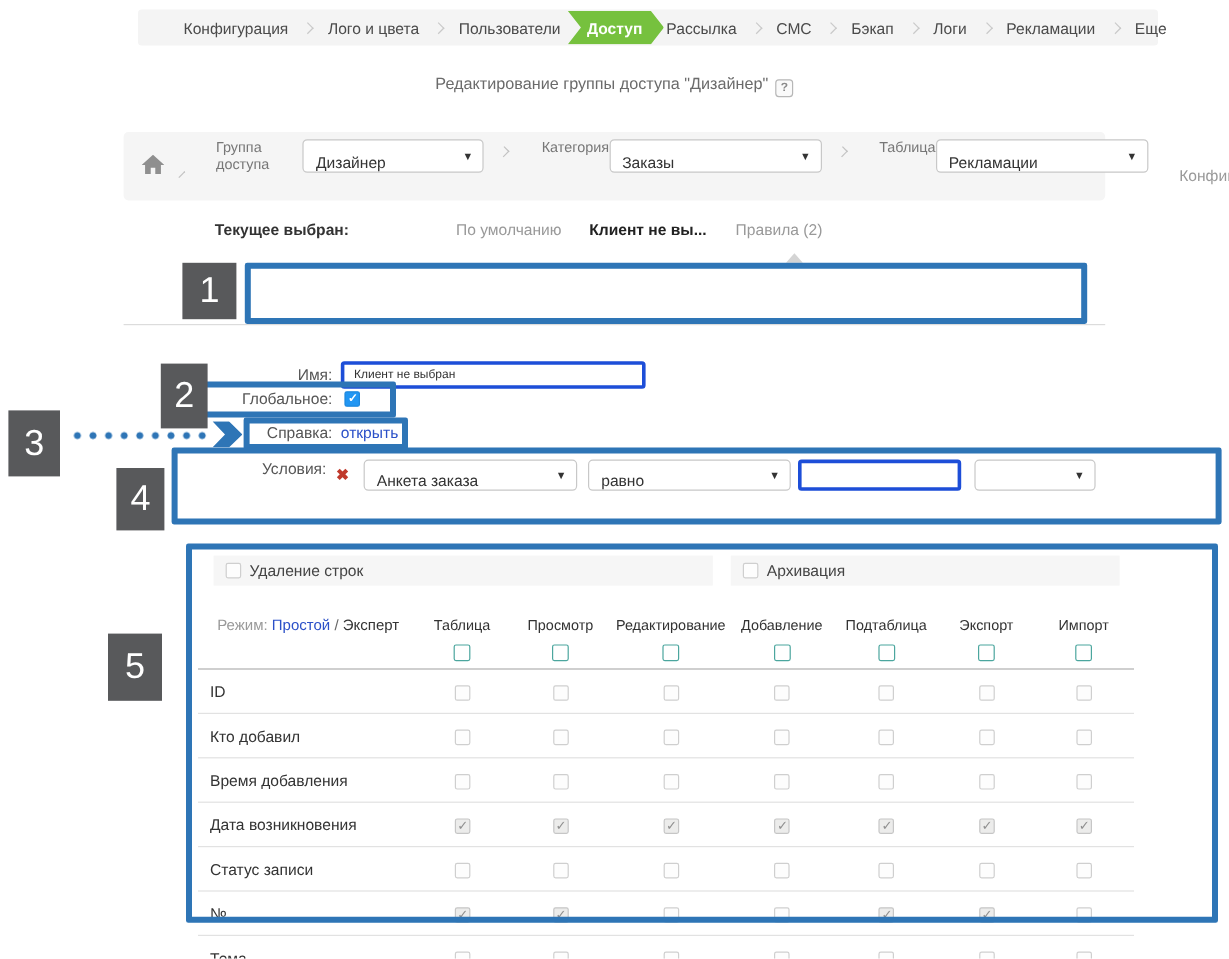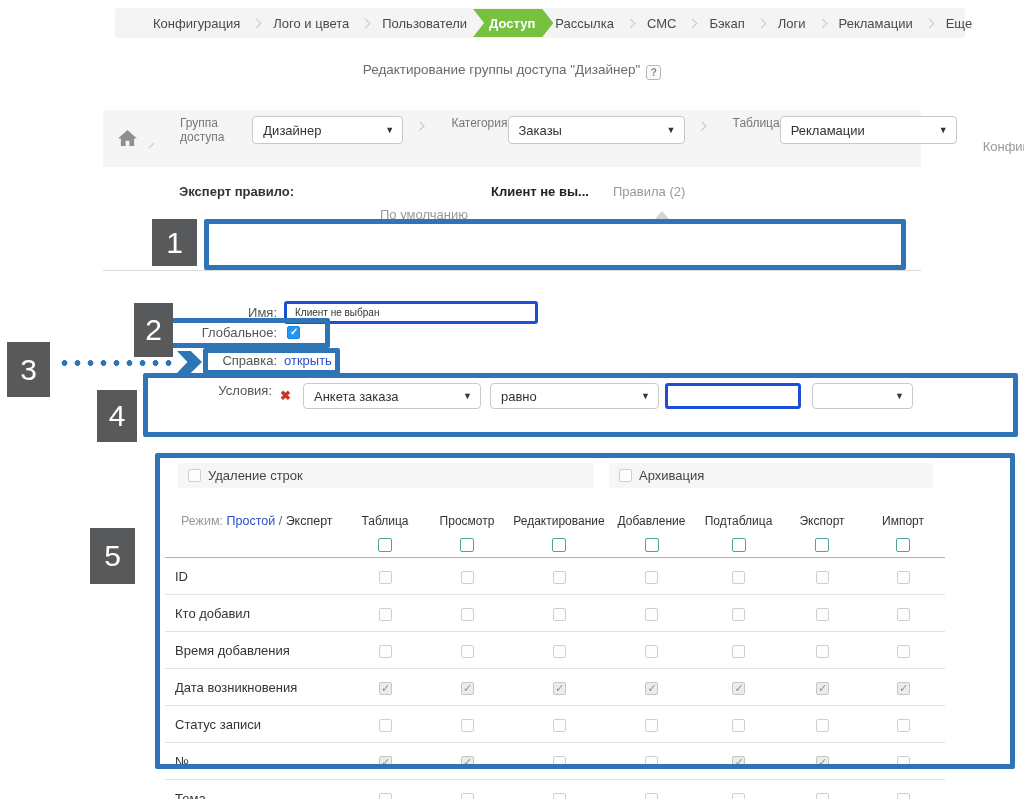--- a/index.html
+++ b/index.html
@@ -28,21 +28,21 @@
   
   .selbar { position:absolute; left:103px; top:110px; width:818px; height:57px;
             background:#f5f5f5; border-radius:4px; display:flex; align-items:flex-start;
             padding:6px 0 0 15px; }
   .home { align-self:flex-end; margin:0 14px 16px 0; }
   .sep-sel { align-self:flex-end; margin:0 26px 18px 0; width:7px; height:7px;
              border-top:1px solid #c2c2c2; border-right:1px solid #c2c2c2; transform:rotate(45deg); }
   .sel-group { display:flex; flex-direction:row; margin-right:14px; }
   .sel-label { font-size:12px; color:#777; margin:0 0 4px 2px; }
   .selbox { position:relative; width:177px; height:28px; background:#fff; border:1px solid #c8c8c8;
-            border-radius:4px; font-size:13px; color:#333; display:flex; align-items:center;
+            border-radius:4px; font-size:13px; color:#333; display:flex; align-items:flex-end;
             padding-left:10px; cursor:default; }
   .selbox .caret { position:absolute; right:8px; top:50%; transform:translateY(-50%);
                    font-size:9px; color:#333; }
   .selbar-suffix { align-self:flex-end; margin:0 0 13px 12px; font-size:13px; color:#999; }
 
   
   .rule-row { position:absolute; left:0; top:184px; width:1024px; height:18px; font-size:13px; }
   .rule-row .rlabel { position:absolute; left:179px; font-weight:bold; color:#333; }
   .rule-opt { position:absolute; color:#999; cursor:default; }
   .rule-opt.active { color:#222; font-weight:bold; }
@@ -164,22 +164,22 @@
           <span class="selbox">
             <span>Рекламации</span>
             <span class="caret">▼</span>
           </span>
         </span>
       </span>
     <span class="selbar-suffix">Конфигурация</span>
   </div>
 
   <div class="rule-row">
-    <span class="rlabel">Эксперт правило:</span>
-    <span id="rule-opts"><span class="rule-opt" style="left: 380px; margin-top: 23px;">По умолчанию</span><span class="rule-opt active" style="left: 491px;">Клиент не вы...</span><span class="rule-opt" style="left: 613px;">Правила (2)</span></span>
+    <span class="rlabel">Текущее выбран:</span>
+    <span id="rule-opts"><span class="rule-opt" style="left: 380px;">По умолчанию</span><span class="rule-opt active" style="left: 491px;">Клиент не вы...</span><span class="rule-opt" style="left: 613px;">Правила (2)</span></span>
   </div>
 
   <div class="tab-caret"></div>
   <div class="divider"></div>
 
   <div class="frow" style="top:301px;height:23px">
     <span class="flabel" style="line-height:23px">Имя:</span>
     <input class="txt-input" style="left: 284px; top: 0px; width: 254px;" value="Клиент не выбран">
   </div>
 

